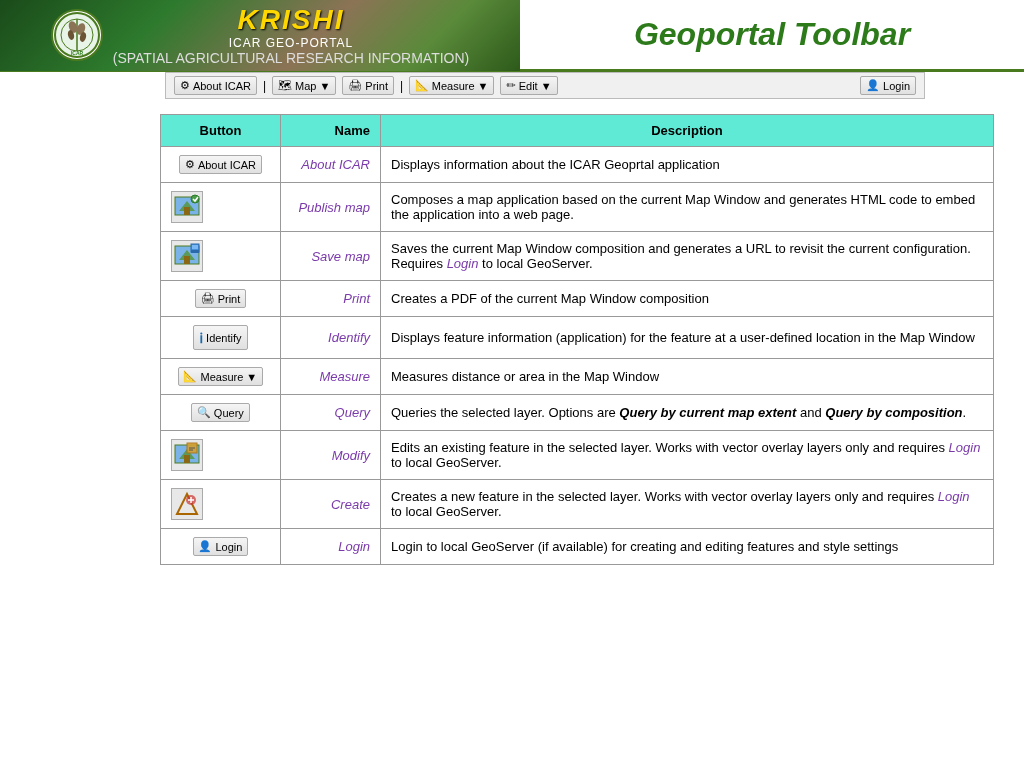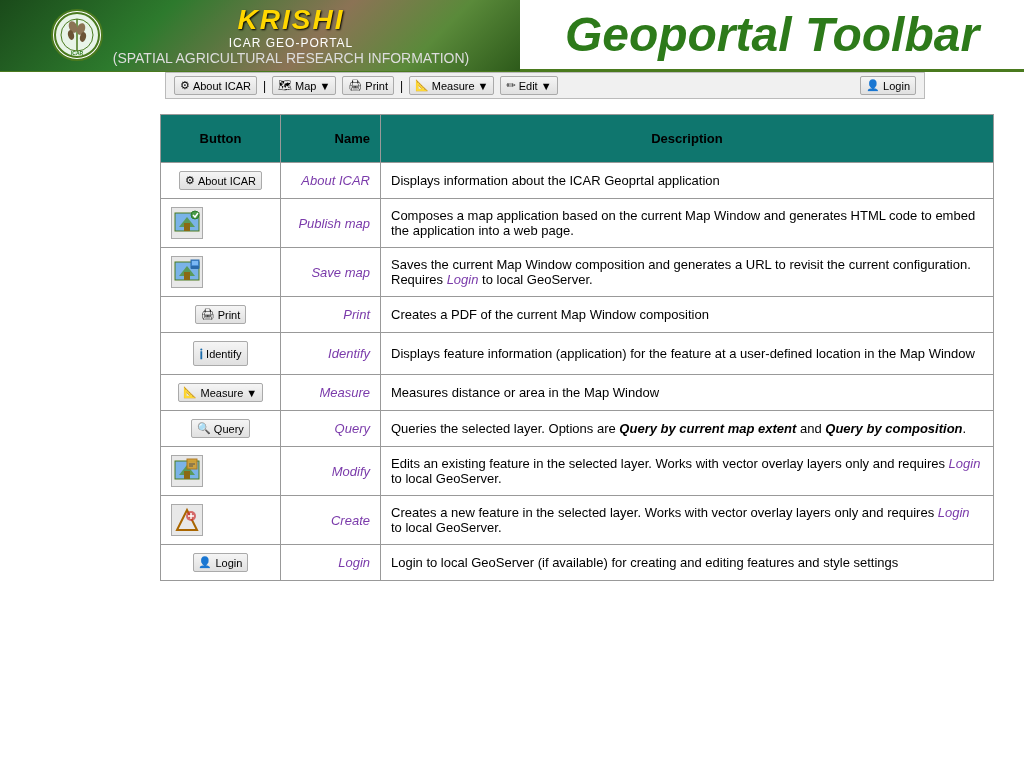--- a/index.html
+++ b/index.html
@@ -60,44 +60,44 @@
       color: #fff;
       letter-spacing: 1px;
     }
     .subtitle-text2 {
       font-size: 14px;
       color: #ddd;
     }
     .header-title {
       flex: 1;
       text-align: center;
-      font-size: 48px;
+      font-size: 32px;
       font-weight: bold;
       color: #2d7a1a;
       font-style: italic;
     }
 
     
     .main-content {
       padding: 10px 20px;
       margin-left: 140px;
       margin-right: 10px;
     }
 
     
     .data-table {
       width: 100%;
       border-collapse: collapse;
       border: 1px solid #999;
       margin-top: 5px;
     }
     .data-table th {
-      background: #0f766e;
+      background: #5eead4;
       border: 1px solid #999;
-      padding: 16px 10px;
+      padding: 8px 10px;
       font-weight: bold;
       font-size: 13px;
     }
     .data-table td {
       border: 1px solid #999;
       padding: 8px 10px;
       vertical-align: middle;
     }
     .col-button { width: 120px; text-align: center; }
     .col-name { width: 100px; text-align: right; }

